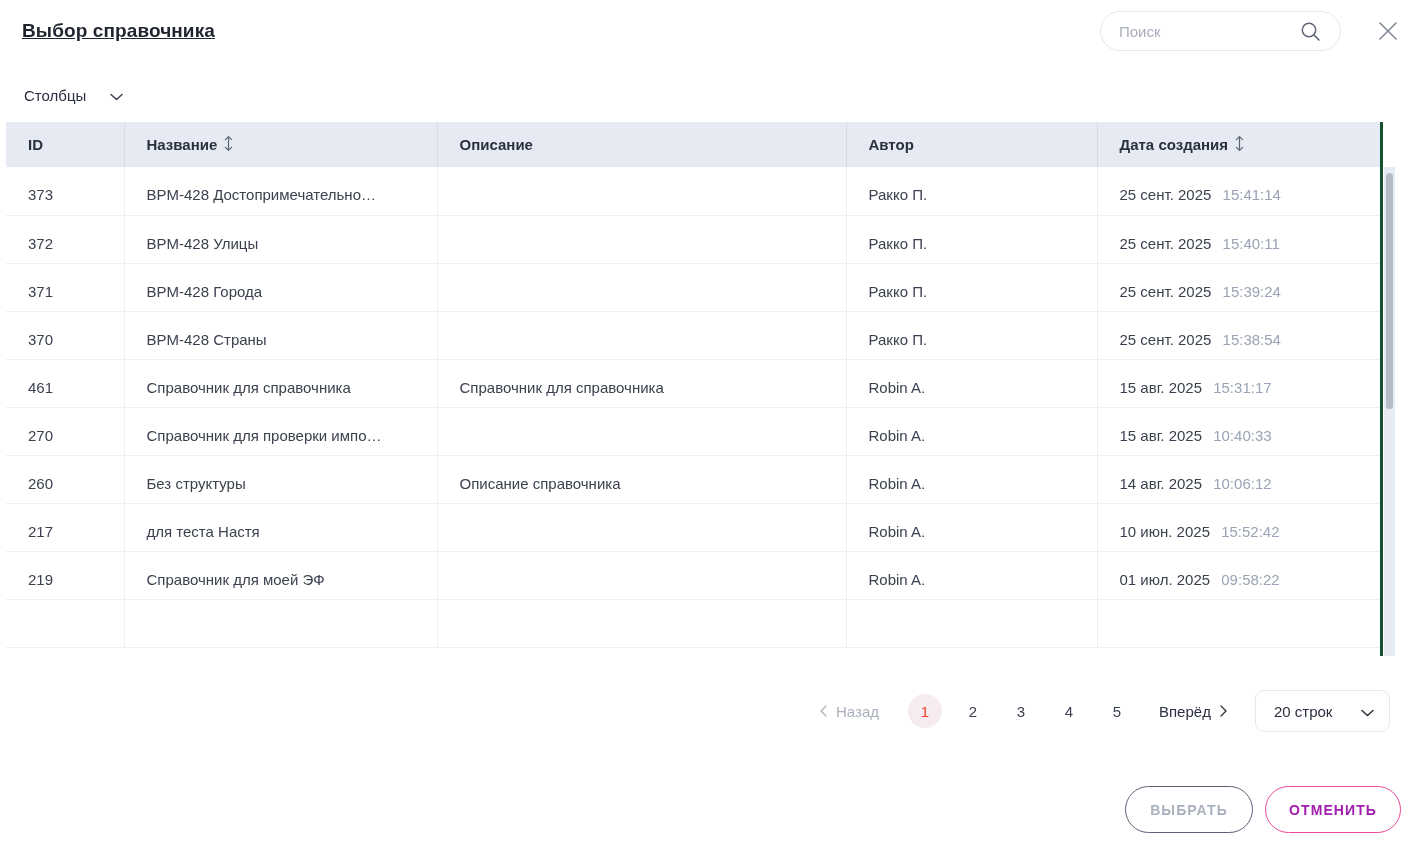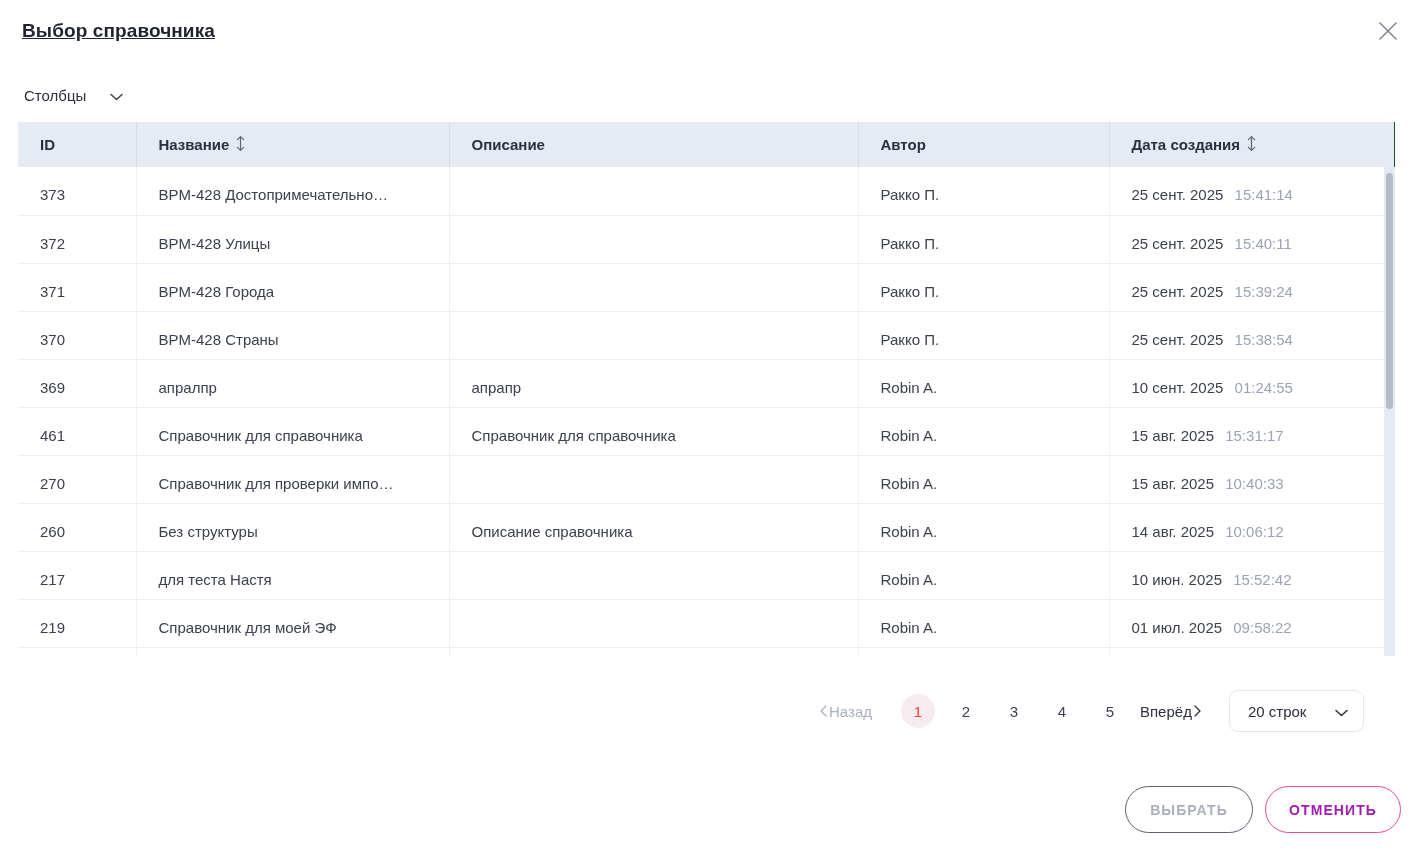--- a/index.html
+++ b/index.html
@@ -75,24 +75,24 @@
     display: flex; align-items: center; gap: 24px;
     cursor: pointer;
     font-size: 15px;
     color: #2b3040;
   }
   .chev { display: block; color: #3d4452; }
 
   
   .table-wrap {
     position: absolute;
-    left: 18px; top: 122px;
+    left: 6px; top: 122px;
     width: 1377px; height: 534px;
     overflow: hidden;
-    border-right: 1px solid #14532d;
+    border-right: 3px solid #14532d;
   }
   table.tbl {
     width: 1377px;
     border-collapse: collapse;
     table-layout: fixed;
   }
   table.tbl th {
     background: #e6eaf2;
     height: 45px;
     padding: 0 0 0 22px;
@@ -147,27 +147,27 @@
   }
 
   
   .pager {
     position: absolute;
     left: 820px; top: 690px;
     height: 42px;
     display: flex; align-items: center;
   }
   .pg-prev, .pg-next {
-    display: flex; align-items: center; gap: 2px;
+    display: flex; align-items: center; gap: 9px;
     font-size: 15px;
     cursor: pointer;
     white-space: nowrap;
   }
   .pg-prev { color: #a9b0be; margin-right: 22px; }
-  .pg-next { color: #2b3040; margin-left: 6px; margin-right: 28px; align-items: center; }
+  .pg-next { color: #2b3040; margin-left: 18px; margin-right: 28px; align-items: center; }
   .pg-num {
     width: 34px; height: 34px;
     border-radius: 17px;
     display: flex; align-items: center; justify-content: center;
     font-size: 15px;
     color: #3b414f;
     cursor: pointer;
     margin: 0 7px;
   }
   .pg-num.active {
@@ -214,20 +214,29 @@
   }
 </style>
 </head>
 <body>
 
 <div class="modal">
 
   <div class="hdr">
     <div class="hdr-title">Выбор справочника</div>
 
+    <div class="search-box">
+      <input class="search-input" type="text" placeholder="Поиск" style="">
+      <span class="search-icon">
+        <svg width="21" height="21" viewBox="0 0 21 21" fill="none">
+          <circle cx="9" cy="9" r="6.7" stroke="#5d6475" stroke-width="1.5"></circle>
+          <line x1="13.9" y1="13.9" x2="19" y2="19" stroke="#5d6475" stroke-width="1.5" stroke-linecap="round"></line>
+        </svg>
+      </span>
+    </div>
 
     <div class="close-btn">
       <svg width="20" height="20" viewBox="0 0 20 20" fill="none">
         <line x1="2" y1="2" x2="18" y2="18" stroke="#808795" stroke-width="1.6" stroke-linecap="round"></line>
         <line x1="18" y1="2" x2="2" y2="18" stroke="#808795" stroke-width="1.6" stroke-linecap="round"></line>
       </svg>
     </div>
   </div>
 
   <div class="cols-btn">
@@ -326,30 +335,20 @@
           <td>370</td>
           <td>BPM-428 Страны</td>
           <td></td>
           <td>Ракко П.</td>
           <td>
             <span class="date-d">25 сент. 2025</span>
             <span class="date-t">15:38:54</span>
           </td>
         </tr>
         <tr>
-          <td>369</td>
-          <td>апралпр</td>
-          <td>апрапр</td>
-          <td>Robin A.</td>
-          <td>
-            <span class="date-d">10 сент. 2025</span>
-            <span class="date-t">01:24:55</span>
-          </td>
-        </tr>
-        <tr>
           <td>461</td>
           <td>Справочник для справочника</td>
           <td>Справочник для справочника</td>
           <td>Robin A.</td>
           <td>
             <span class="date-d">15 авг. 2025</span>
             <span class="date-t">15:31:17</span>
           </td>
         </tr>
         <tr>

